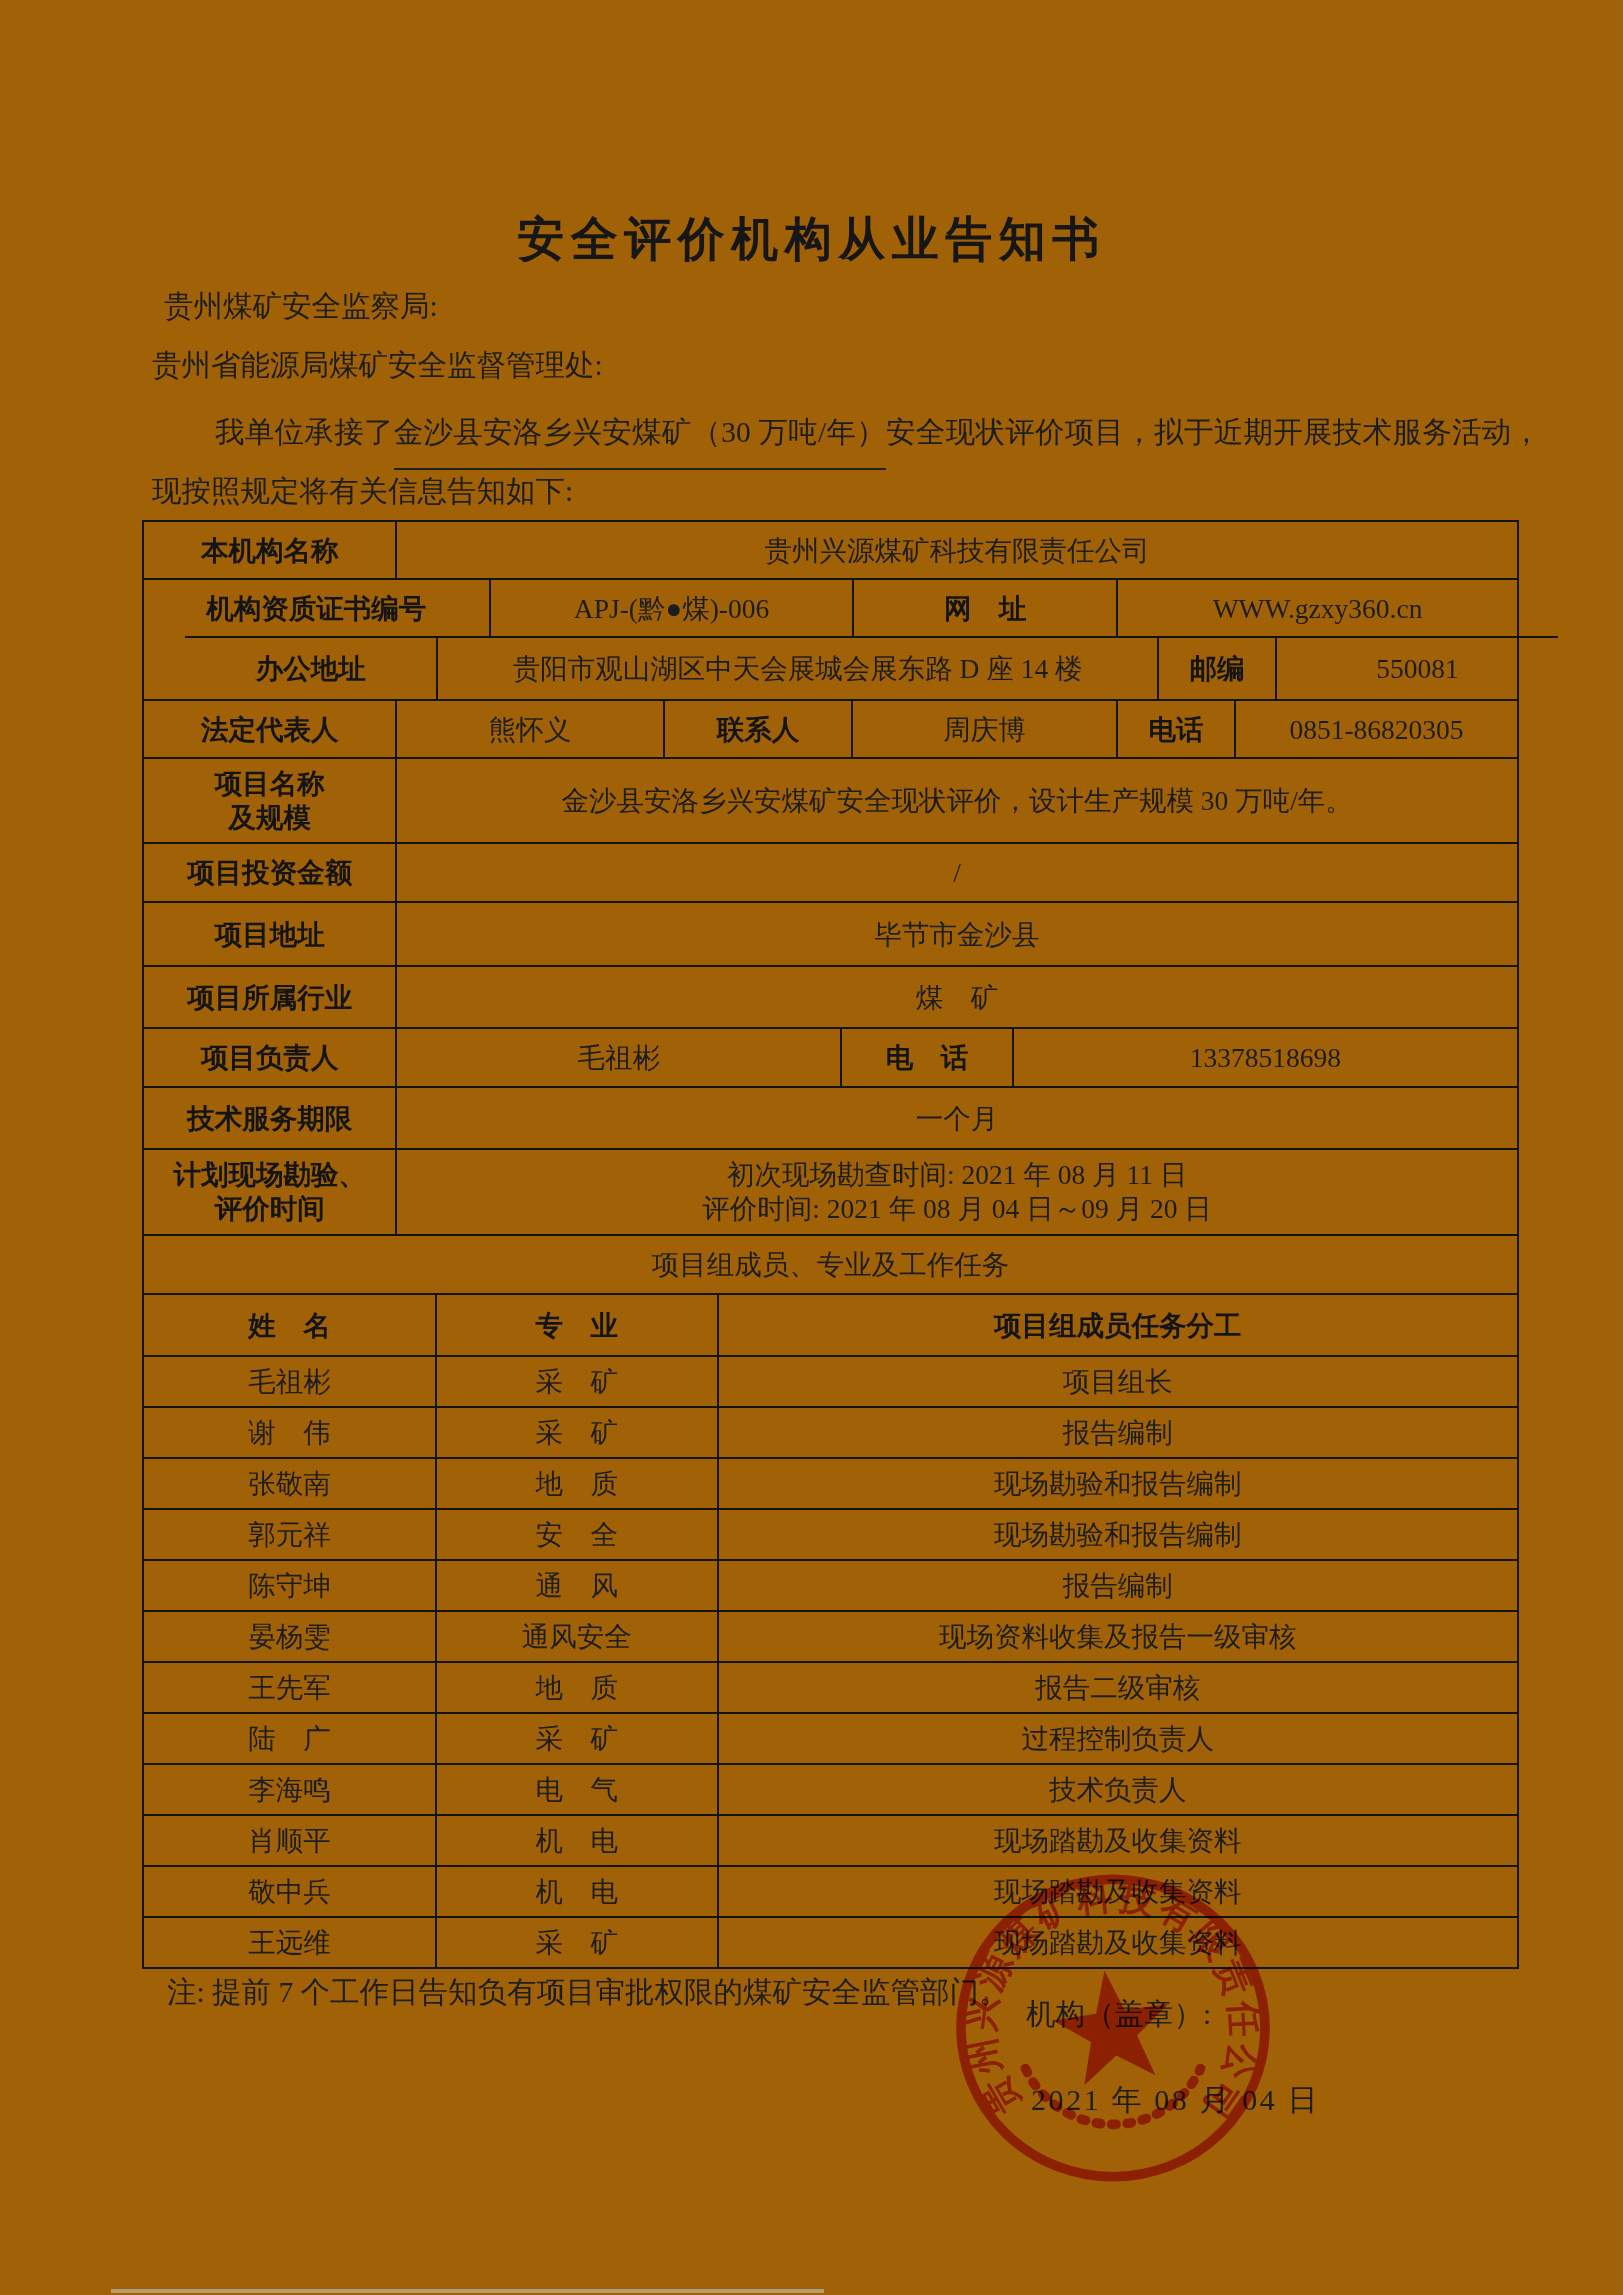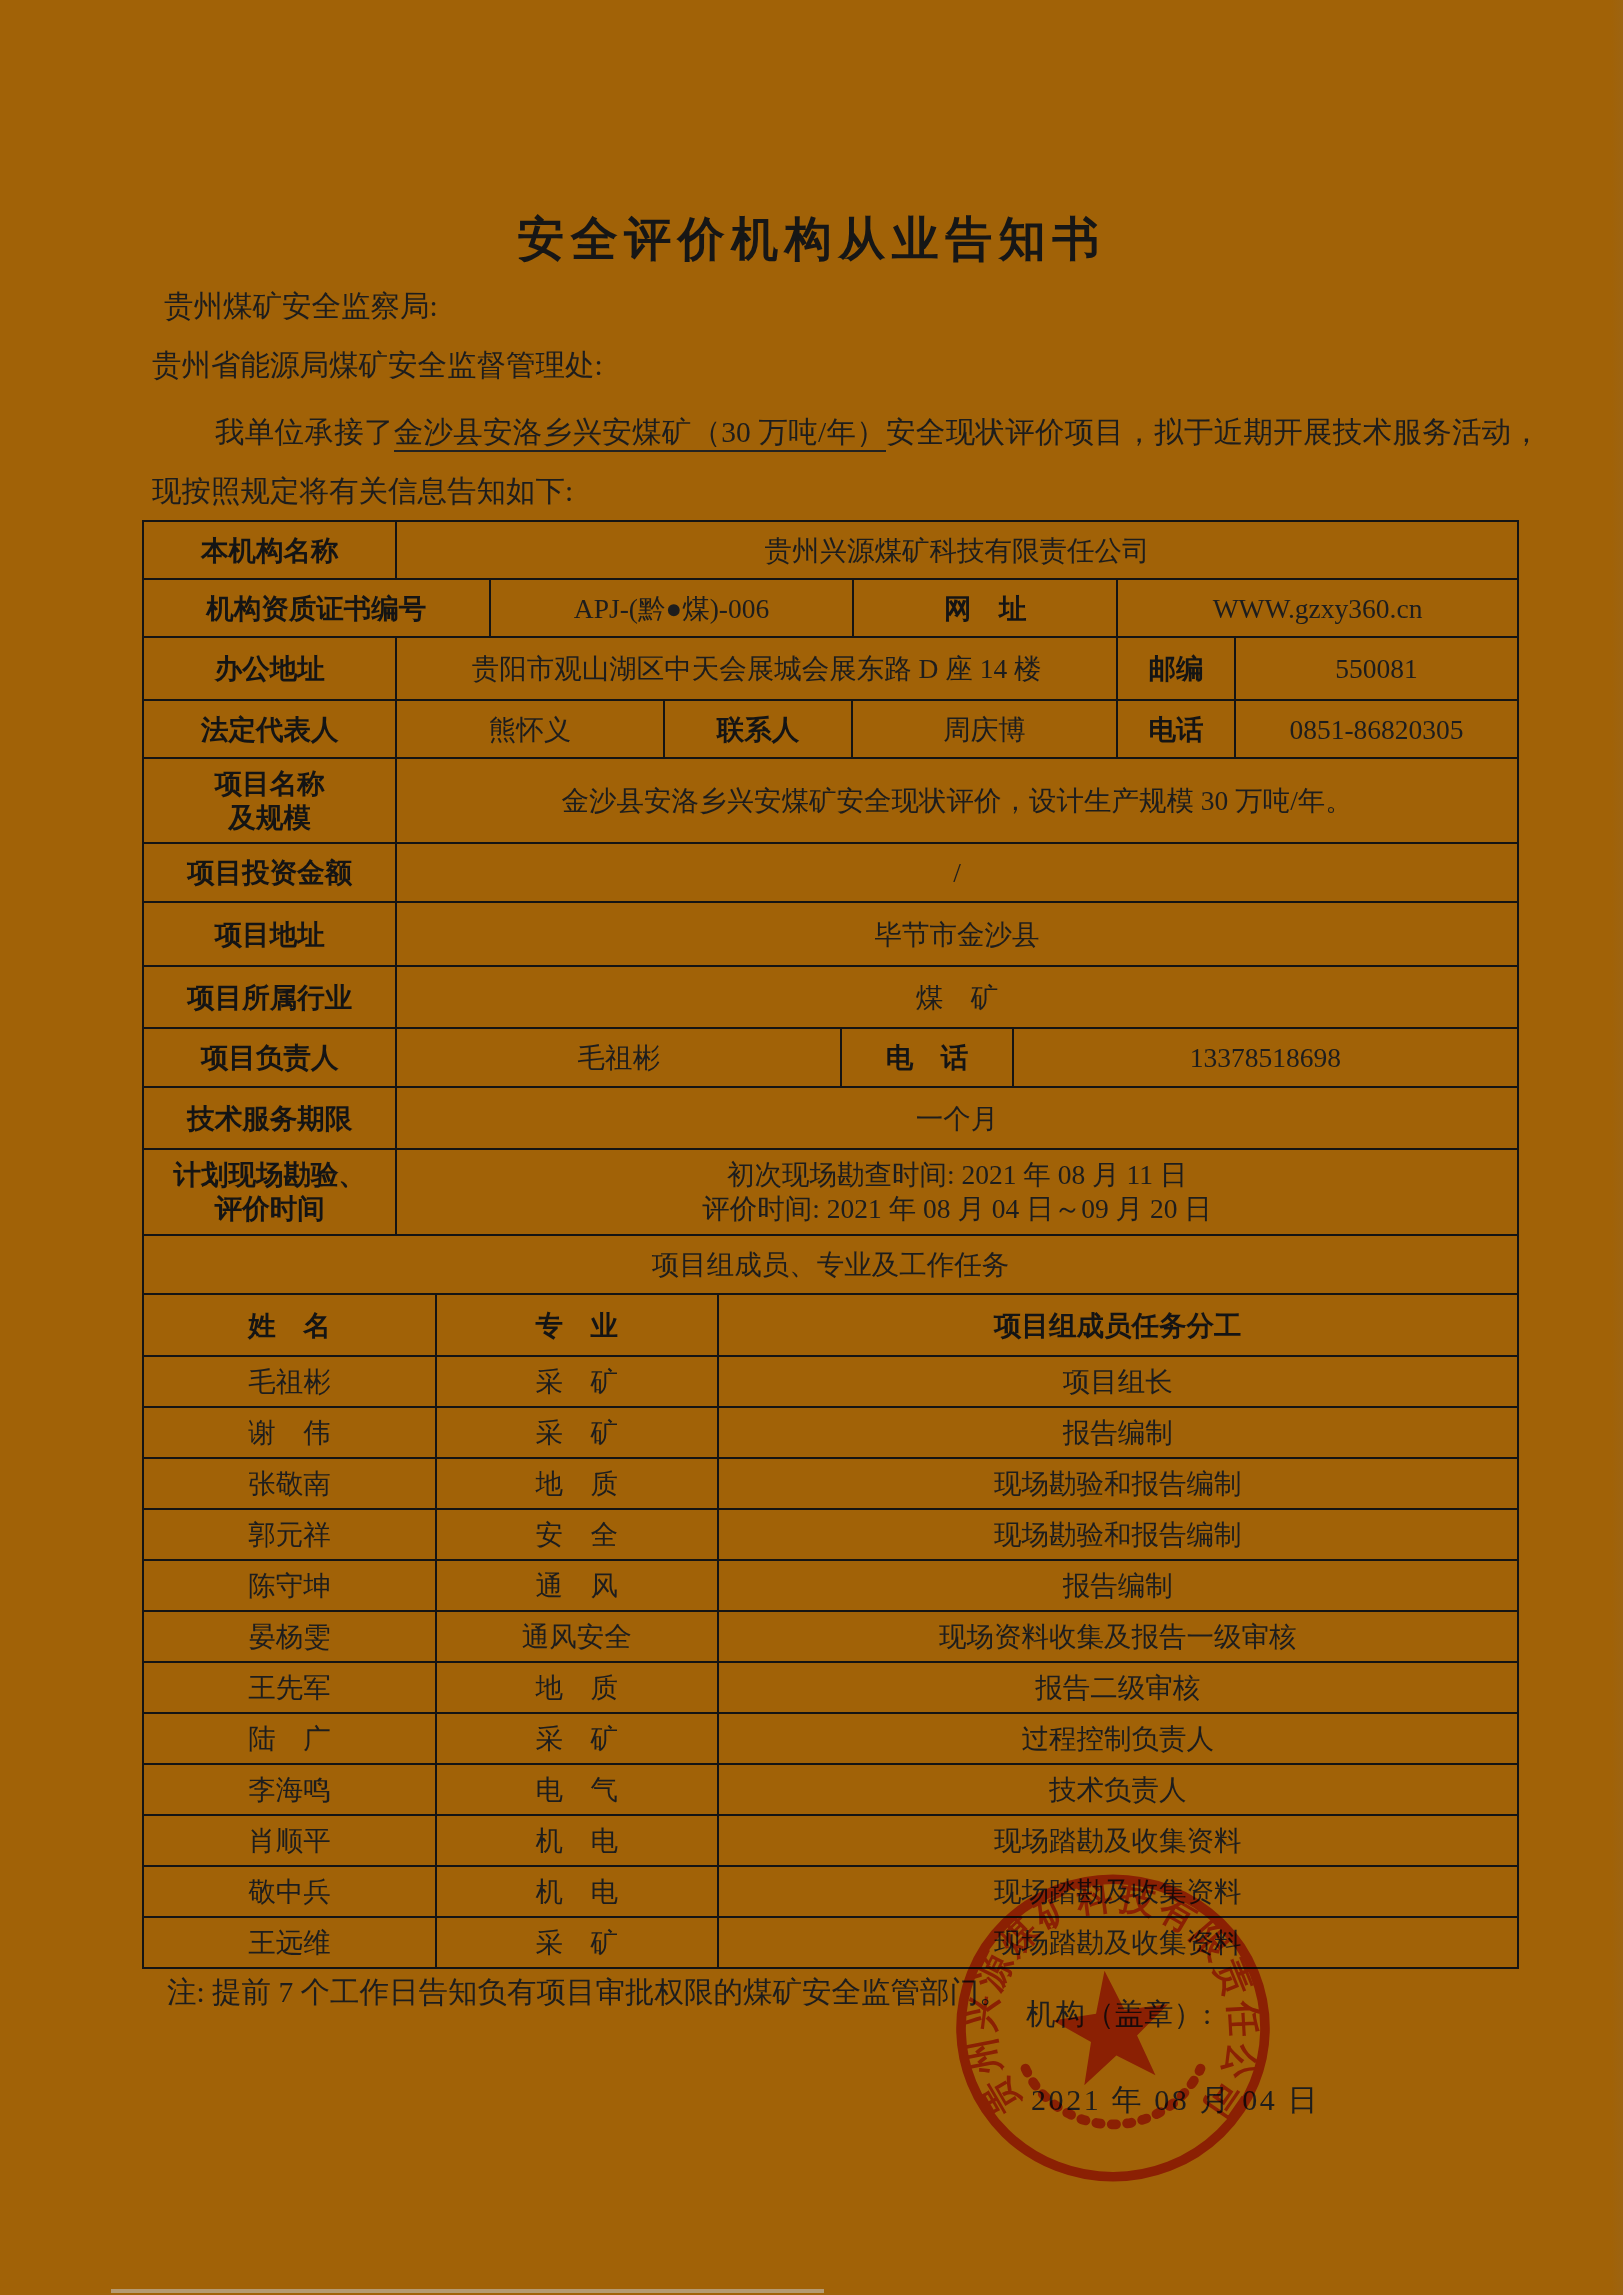--- a/index.html
+++ b/index.html
@@ -17,41 +17,41 @@
     font-size:47px;font-weight:700;letter-spacing:6.5px;
     color:#161616;
   }
   .addr1{position:absolute;top:287px;left:164px;font-size:29.5px;}
   .addr2{position:absolute;top:346px;left:152px;font-size:29.5px;}
   .intro{
     position:absolute;top:403px;left:152px;width:1389px;
     font-size:29.5px;line-height:59px;text-indent:63px;
     text-align:justify;
   }
-  .uline{border-bottom:2.6px solid #222;padding-bottom:2px;}
+  .uline{border-bottom:2.6px solid #222;padding-bottom:20px;}
   .ftable{
     position:absolute;left:142px;top:520px;width:1377px;
     border:2.6px solid #141414;
     box-sizing:border-box;
     background:transparent;
   }
   .trow{display:flex;width:100%;box-sizing:border-box;border-top:2px solid #141414;}
   .trow:first-child{border-top:none;}
   .tcell{
     box-sizing:border-box;
     border-left:2px solid #141414;
     display:flex;flex-direction:column;align-items:center;justify-content:center;
     text-align:center;font-size:27.5px;line-height:37px;
     padding:2.6px 5.2px;
   }
   .tcell:first-child{border-left:none;}
   .lbl{font-weight:700;color:#141414;}
   .val{font-weight:400;}
   
-  .h85{height:56px;} .h88{height:58px;} .h97{height:63px;} .h130{height:85px;}
+  .h85{height:56px;} .h88{height:58px;} .h97{height:63px;margin-left:41px;} .h130{height:85px;}
   .h90{height:59px;} .h98{height:64px;} .h95{height:62px;} .h132{height:86px;}
   .h100{height:62px;} .hm{height:51px;}
   
   .w183{width:18.3%;} .w817{width:81.7%;}
   .w251{width:25.1%;} .w265{width:26.5%;} .w192{width:19.2%;} .w292{width:29.2%;}
   .w525{width:52.5%;} .w86{width:8.6%;} .w206{width:20.6%;}
   .w195{width:19.5%;text-align:center;} .w137{width:13.7%;} .w193{width:19.3%;}
   .w324{width:32.4%;} .w125{width:12.5%;} .w368{width:36.8%;}
   .w212{width:21.2%;} .w205{width:20.5%;} .w583{width:58.3%;}
   .w100{width:100%;}

